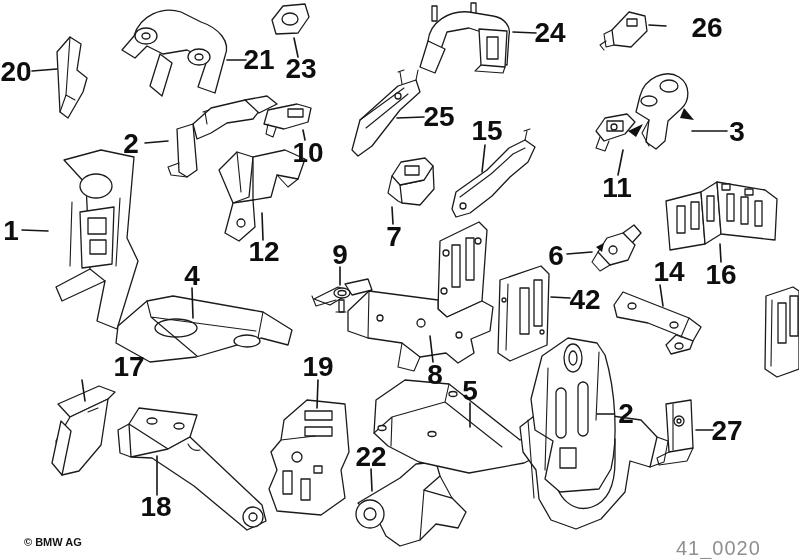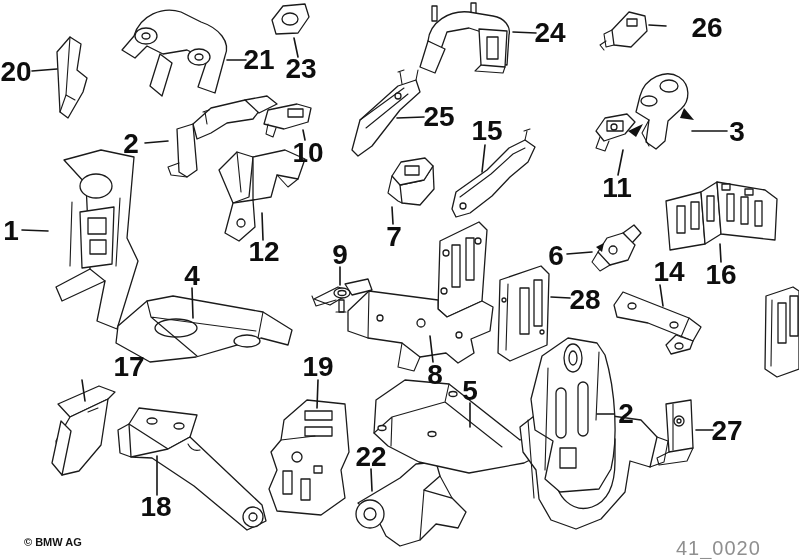--- a/index.html
+++ b/index.html
@@ -323,18 +323,18 @@
       <div class="part-label" style="left: 156px; top: 507px;">18</div>
       <div class="part-label" style="left: 318px; top: 367px;">19</div>
       <div class="part-label" style="left: 16px; top: 72px;">20</div>
       <div class="part-label" style="left: 259px; top: 60px;">21</div>
       <div class="part-label" style="left: 371px; top: 457px; text-align: right;">22</div>
       <div class="part-label" style="left: 301px; top: 69px;">23</div>
       <div class="part-label" style="left: 550px; top: 33px;">24</div>
       <div class="part-label" style="left: 439px; top: 117px;">25</div>
       <div class="part-label" style="left: 683px; top: 28px; margin-left: 24px;">26</div>
       <div class="part-label" style="left: 727px; top: 431px;">27</div>
-      <div class="part-label" style="left: 585px; top: 300px;">28</div>
+      <div class="part-label" style="left: 585px; top: 300px;">42</div>
     </div>
 
   <div class="footer-copyright">© BMW AG</div>
   <div class="footer-code">41_0020</div>
 </div>
 
 </body></html>

